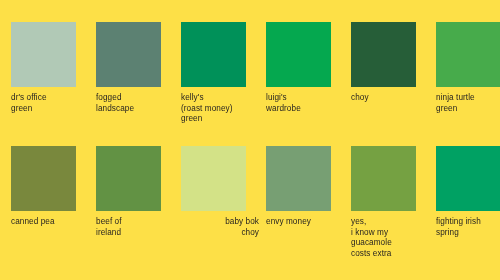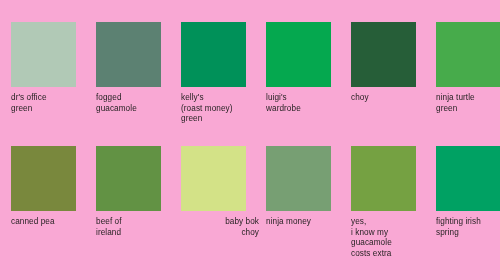--- a/index.html
+++ b/index.html
@@ -44,32 +44,32 @@
     color: #221f1f;
     letter-spacing: 0.08px;
     width: 78px;
     white-space: pre-line;
     font-family: "Liberation Sans", sans-serif;
   }
 </style>
 </head>
 <body style="background-color: rgb(244, 244, 243);">
 
-<div id="palette-board" style="background-color: #f9a8d4;">
+<div id="palette-board" style="background-color: #fde047;">
 
   <div class="swatch-row row-top">
     <div class="swatch-cell">
       <span class="swatch-chip" style="background-color: rgb(177, 201, 182);"></span>
       <div class="swatch-label" style="color: rgb(34, 31, 31);">dr's office
 green</div>
     </div>
     <div class="swatch-cell">
       <span class="swatch-chip" style="background-color: rgb(92, 129, 114);"></span>
       <div class="swatch-label" style="color: rgb(34, 31, 31);">fogged
-guacamole</div>
+landscape</div>
     </div>
     <div class="swatch-cell">
       <span class="swatch-chip" style="background-color: rgb(0, 145, 89);"></span>
       <div class="swatch-label" style="color: rgb(34, 31, 31);">kelly's
 (roast money)
 green</div>
     </div>
     <div class="swatch-cell">
       <span class="swatch-chip" style="background-color: rgb(5, 168, 79);"></span>
       <div class="swatch-label" style="color: rgb(34, 31, 31);">luigi's
@@ -96,21 +96,21 @@
       <div class="swatch-label" style="color: rgb(34, 31, 31);">beef of
 ireland</div>
     </div>
     <div class="swatch-cell">
       <span class="swatch-chip" style="background-color: rgb(211, 226, 135);"></span>
       <div class="swatch-label" style="color: rgb(34, 31, 31); text-align: right;">baby bok
 choy</div>
     </div>
     <div class="swatch-cell">
       <span class="swatch-chip" style="background-color: rgb(119, 159, 115);"></span>
-      <div class="swatch-label" style="color: rgb(34, 31, 31);">ninja money</div>
+      <div class="swatch-label" style="color: rgb(34, 31, 31);">envy money</div>
     </div>
     <div class="swatch-cell">
       <span class="swatch-chip" style="background-color: rgb(117, 161, 66);"></span>
       <div class="swatch-label" style="color: rgb(34, 31, 31);">yes,
 i know my
 guacamole
 costs extra</div>
     </div>
     <div class="swatch-cell">
       <span class="swatch-chip" style="background-color: rgb(0, 161, 99);"></span>

